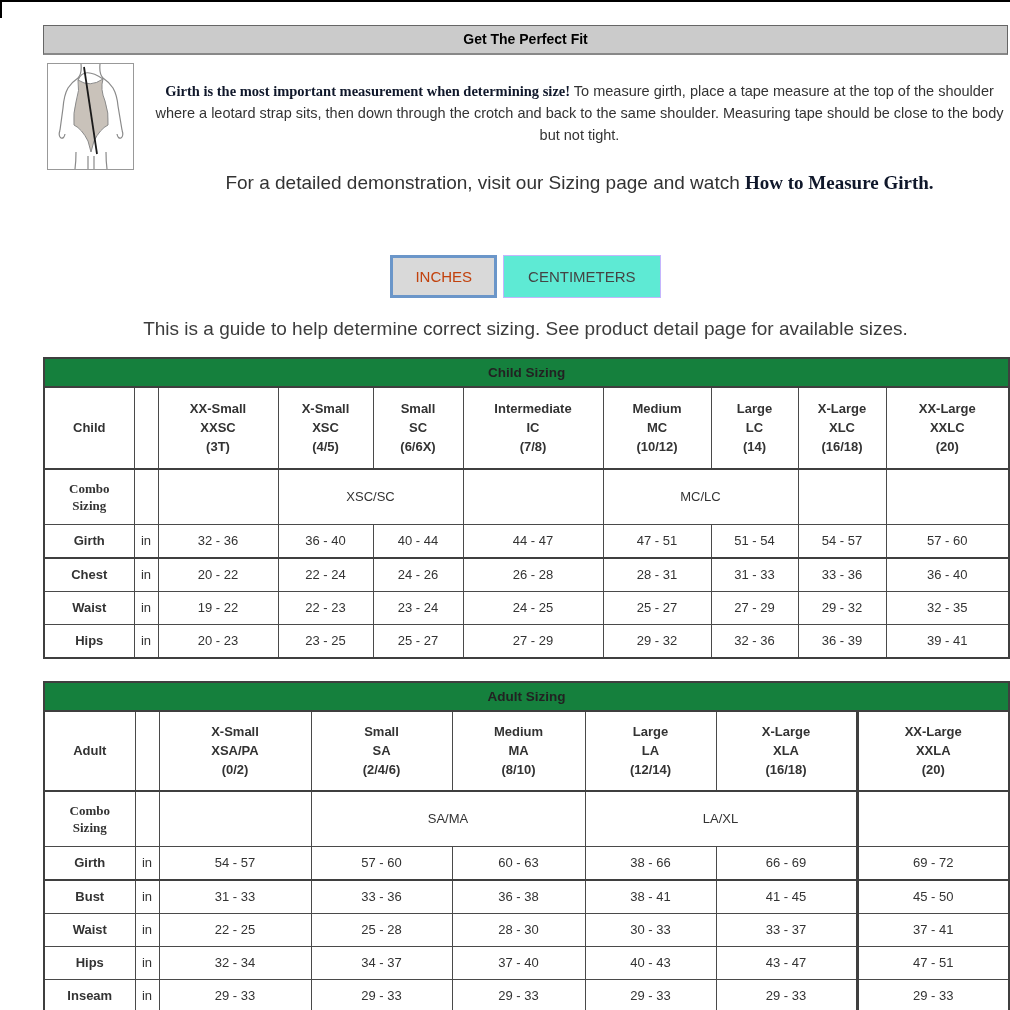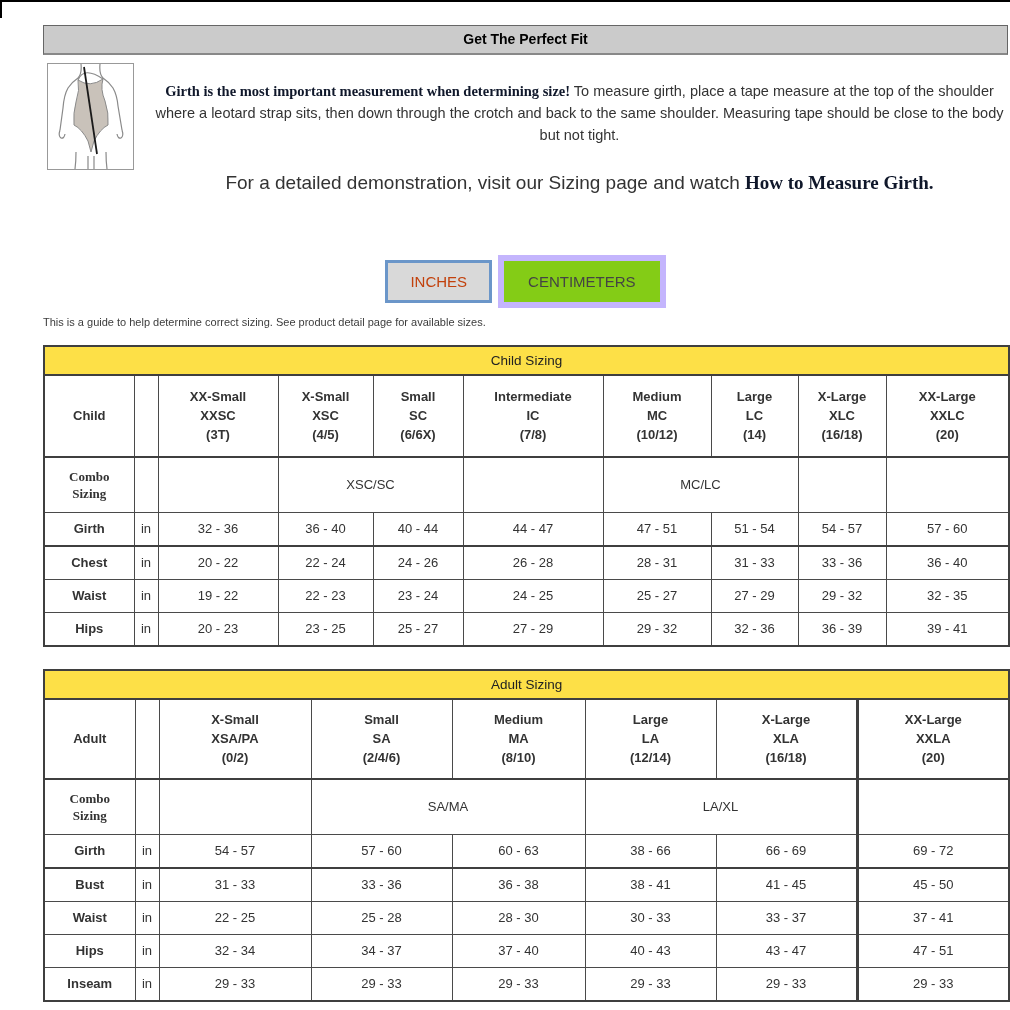--- a/index.html
+++ b/index.html
@@ -14,31 +14,31 @@
 
   .intro{margin-top:8px;position:relative;}
   .figure{float:left;width:85px;height:105px;border:1px solid #999;background:#fff;margin-left:4px;}
   .intro-text{margin-left:108px;text-align:center;font-size:14.5px;line-height:22px;padding-top:2px;}
   .intro-text b{color:#0f172a;font-family:Liberation Serif, serif;}
   .demo-p{margin-top:26px;font-size:19px;}
   .clear{clear:both;}
 
   .btn-row{margin-top:42px;text-align:center;}
   .btn{display:inline-block;font-family:"Liberation Sans",sans-serif;font-size:15px;color:#444;
-       background:#84cc16;border:6px solid #c4b5fd;padding:12px 24px;margin:0 3px;cursor:pointer;}
+       background:#5eead4;border:1px solid #c4b5fd;padding:12px 24px;margin:0 3px;cursor:pointer;}
   .btn.selected{background:#d9d9d9;border:3px solid #6b96c9;padding:10px 22px;color:#c2410c;}
 
-  .guide-note{margin-top:8px;text-align:left;font-size:11px;color:#3c3c3c;}
+  .guide-note{margin-top:20px;text-align:center;font-size:19px;color:#3c3c3c;}
 
   table.sz{border-collapse:collapse;table-layout:fixed;width:965px;font-size:13px;color:#333;
            border:2px solid #3f3f3f;}
   table.child-sz{margin-top:17px;}
   table.adult-sz{margin-top:22px;}
   table.sz td{border:1px solid #4a4a4a;text-align:center;vertical-align:middle;padding:0;overflow:hidden;}
-  tr.bar td{background:#fde047;height:27px;font-weight:normal;font-size:13.5px;color:#222;
+  tr.bar td{background:#15803d;height:27px;font-weight:bold;font-size:13.5px;color:#222;
             border-bottom:2px solid #3f3f3f;}
   tr.hdr td{font-weight:bold;border-bottom:2px solid #3f3f3f;line-height:19px;}
   .child-sz tr.hdr td{height:80px;}
   .adult-sz tr.hdr td{height:78px;}
   tr.combo td{height:54px;line-height:17px;}
   tr.combo td.lbl{font-weight:bold;padding:0 14px;font-family:Liberation Serif, serif;}
   tr.data td{height:32px;}
   tr.data td.lbl{font-weight:bold;}
   tr.data.g2 td{border-bottom:2px solid #3f3f3f;}
   .adult-sz td.thick{border-left:3px solid #3f3f3f;}

